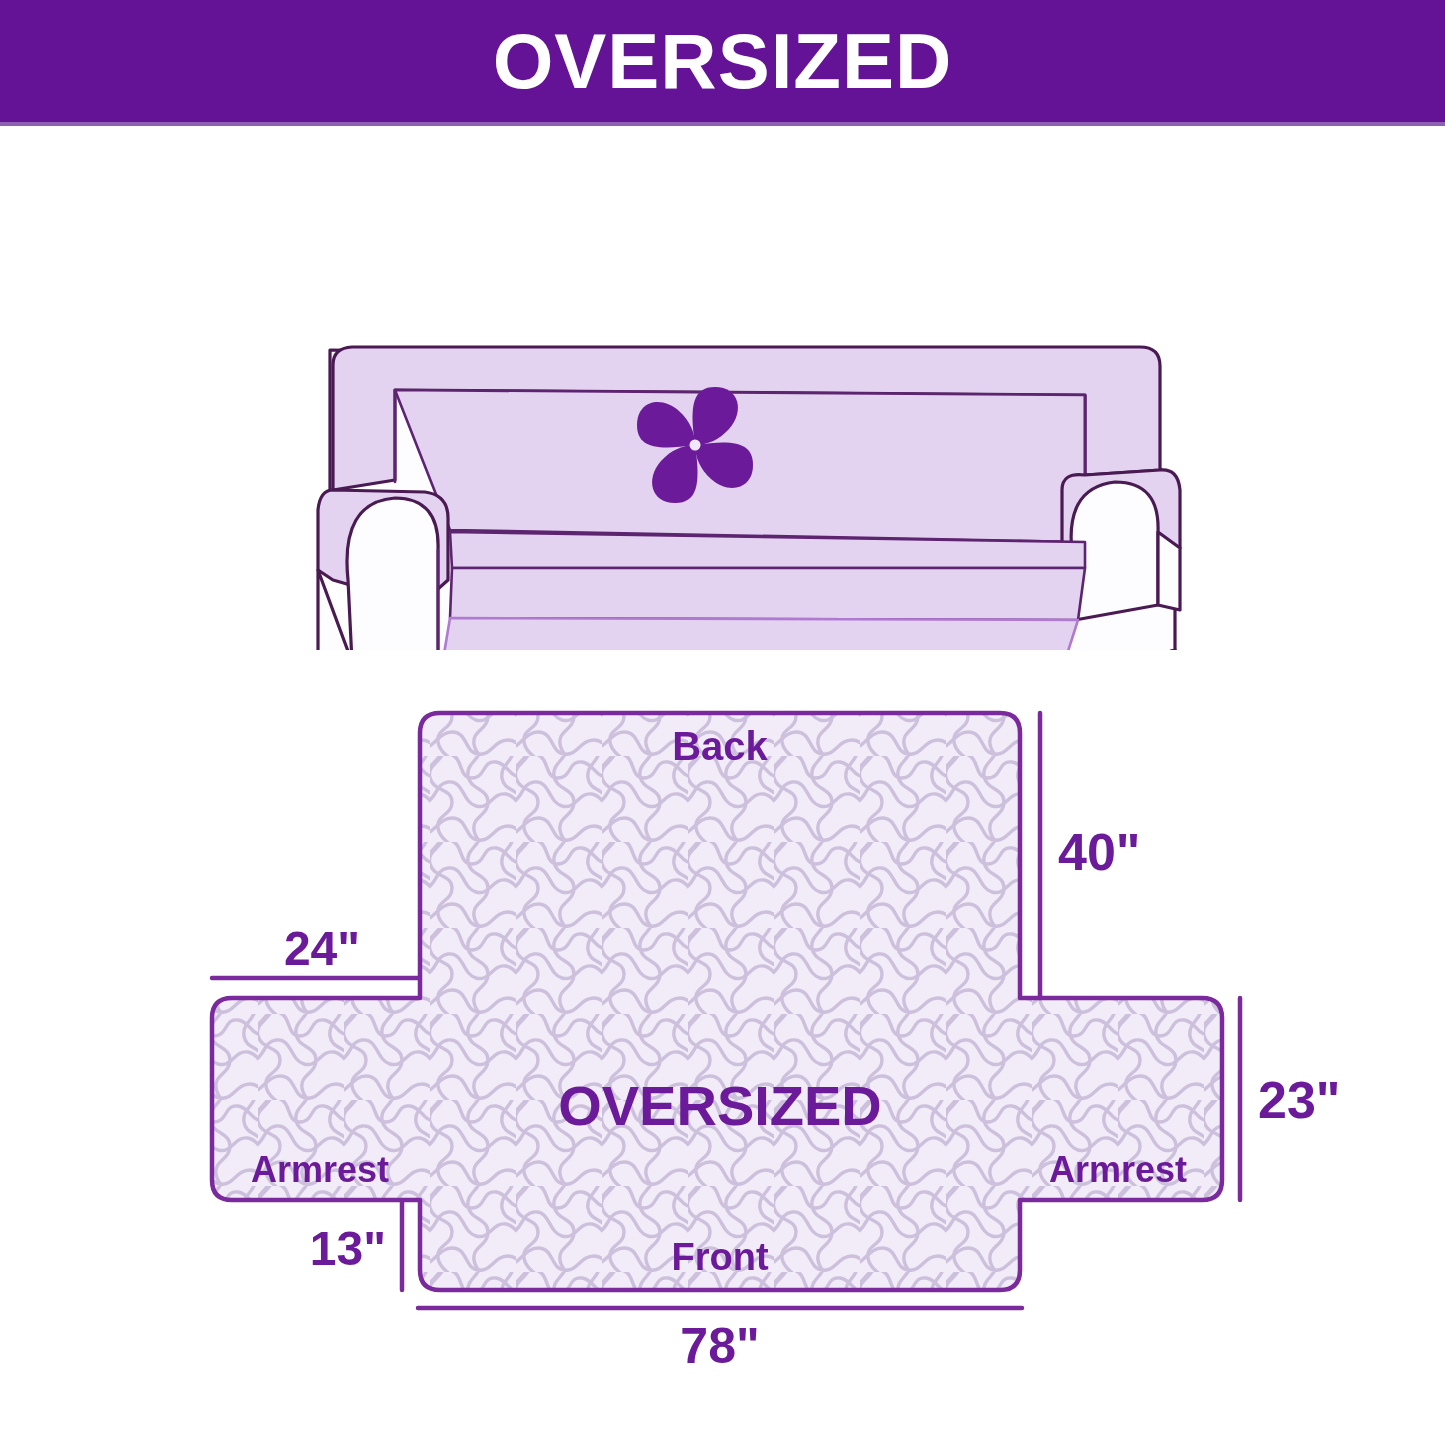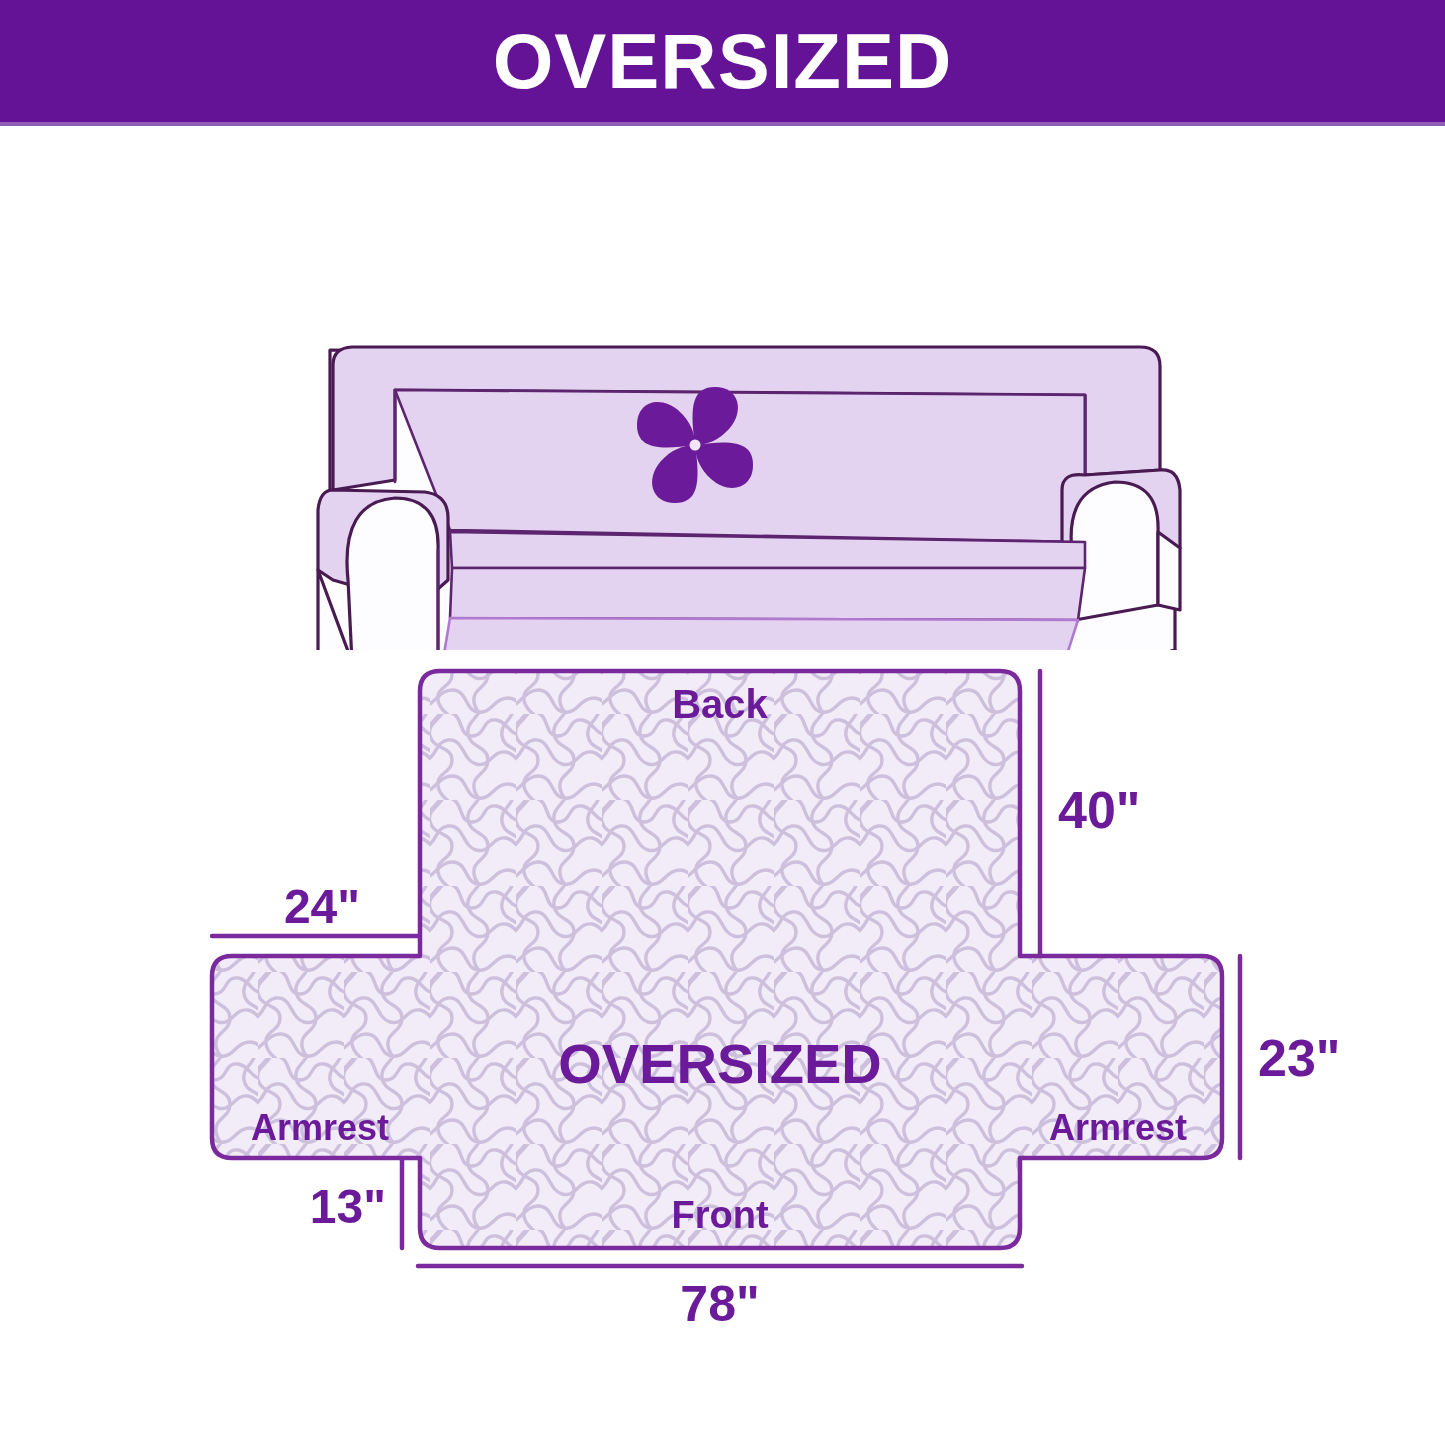--- a/index.html
+++ b/index.html
@@ -52,21 +52,21 @@
     top: 150px;
     width: 1445px;
     height: 500px;
   }
   #sofa-illustration svg { display: block; }
 
   
   #flat-diagram {
     position: absolute;
     left: 0;
-    top: 628px;
+    top: 670px;
     width: 1445px;
     height: 700px;
   }
   #flat-diagram svg { display: block; }
 
   .dim-text {
     font-family: "Liberation Sans", sans-serif;
     font-weight: bold;
     fill: #6b1b9a;
   }

